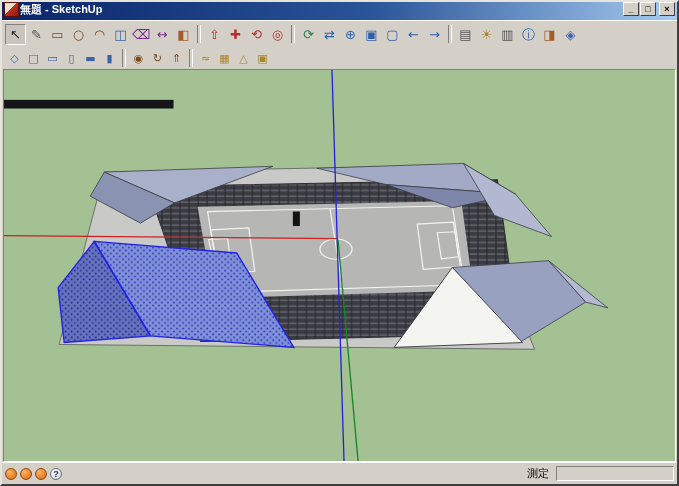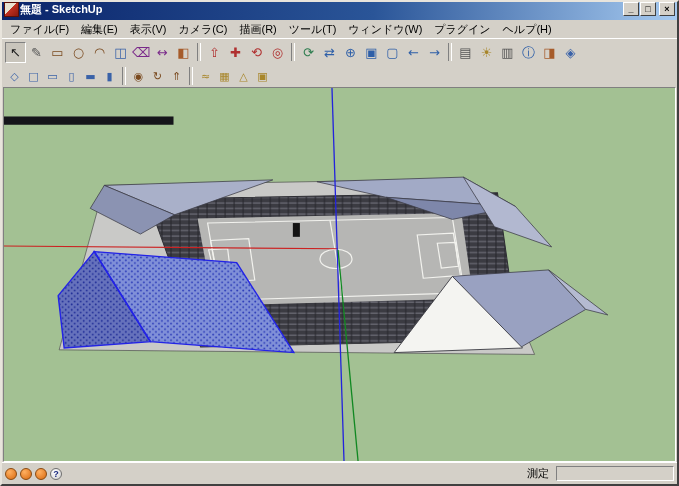--- a/index.html
+++ b/index.html
@@ -96,31 +96,20 @@
 <div class="window">
 
   <div class="titlebar">
     <div class="app-icon"></div>
     <div class="title-text">無題 - SketchUp</div>
     <button class="win-btn">_</button>
     <button class="win-btn">□</button>
     <button class="win-btn close">×</button>
   </div>
 
-  <div class="menubar">
-    <span class="menu-item">ファイル(F)</span>
-    <span class="menu-item">編集(E)</span>
-    <span class="menu-item">表示(V)</span>
-    <span class="menu-item">カメラ(C)</span>
-    <span class="menu-item">描画(R)</span>
-    <span class="menu-item">ツール(T)</span>
-    <span class="menu-item">ウィンドウ(W)</span>
-    <span class="menu-item">プラグイン</span>
-    <span class="menu-item">ヘルプ(H)</span>
-  </div>
 
   <div class="toolbar row1">
     <button class="tb pressed cBlack">↖</button>
     <button class="tb cGray">✎</button>
     <button class="tb cBrown">▭</button>
     <button class="tb cBrown">○</button>
     <button class="tb cBrown">◠</button>
     <button class="tb cSteel">◫</button>
     <button class="tb cPurple">⌫</button>
     <button class="tb cPurple">↔</button>

